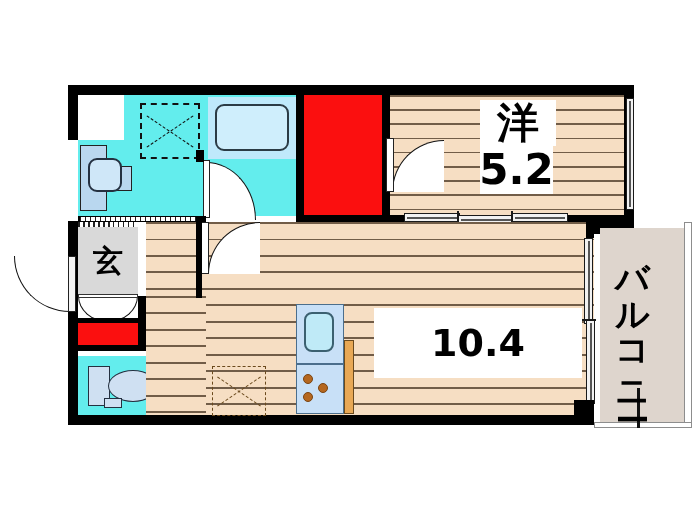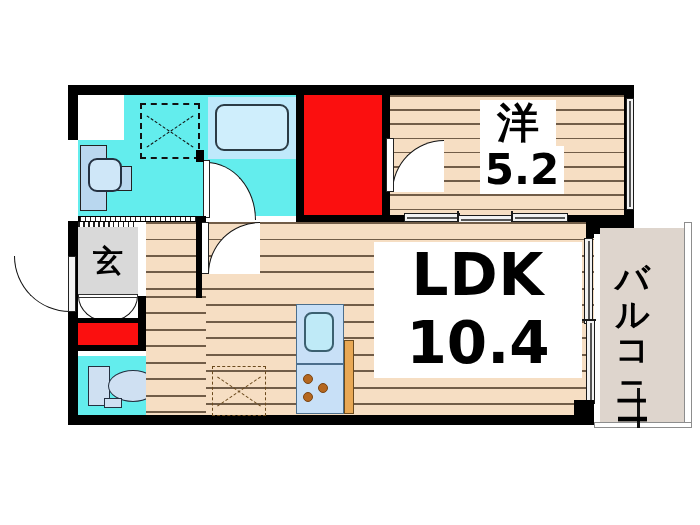--- a/index.html
+++ b/index.html
@@ -130,21 +130,21 @@
 
 
   <div class="ab floor-wood" style="left:390px;top:95px;width:234px;height:120px;">
     <div class="planks p14"></div>
   </div>
 
   <div class="ab swing br" style="left:392px;top:140px;width:52px;height:52px;border-right:none;border-bottom:none;"></div>
   <div class="ab doorpanel" style="left:386px;top:138px;width:8px;height:54px;"></div>
 
   <div class="lbl boxed" style="left:480px;top:100px;width:76px;height:46px;font-size:42px;">洋</div>
-  <div class="lbl boxed" style="left:480px;top:146px;width:84px;height:48px;font-size:42px;">5.2</div>
+  <div class="lbl boxed" style="left:480px;top:146px;width:73px;height:48px;font-size:42px;">5.2</div>
 
   <div class="ab wall" style="left:390px;top:215px;width:234px;height:8px;"></div>
   <div class="ab slide slide-h" style="left:404px;top:213px;width:56px;height:9px;"></div>
   <div class="ab slide slide-h" style="left:458px;top:215px;width:56px;height:9px;"></div>
   <div class="ab slide slide-h" style="left:512px;top:213px;width:56px;height:9px;"></div>
   <div class="ab mull" style="left:457px;top:211px;width:2px;height:13px;"></div>
   <div class="ab mull" style="left:511px;top:211px;width:2px;height:13px;"></div>
 
   <div class="ab slide slide-v" style="left:626px;top:98px;width:8px;height:112px;"></div>
 
@@ -195,22 +195,21 @@
   </div>
 
   <div class="ab kit-top" style="left:296px;top:304px;width:48px;height:60px;border:1.5px solid #4b6e8c;position:absolute;box-sizing:border-box;"></div>
   <div class="ab sink" style="left:304px;top:312px;width:30px;height:40px;position:absolute;box-sizing:border-box;"></div>
   <div class="ab kit-top" style="left:296px;top:364px;width:48px;height:50px;border:1.5px solid #4b6e8c;position:absolute;box-sizing:border-box;"></div>
   <div class="ab burner" style="left:303px;top:374px;width:10px;height:10px;"></div>
   <div class="ab burner" style="left:318px;top:383px;width:10px;height:10px;"></div>
   <div class="ab burner" style="left:303px;top:392px;width:10px;height:10px;"></div>
   <div class="ab cab" style="left:344px;top:340px;width:10px;height:74px;"></div>
 
-  <div class="lbl boxed" style="left:374px;top:242px;width:208px;height:66px;font-size:58px;letter-spacing:1px;">LDK</div>
-  <div class="lbl boxed" style="left:374px;top:308px;width:208px;height:70px;font-size:58px;">10.4</div>
+  <div class="lbl boxed" style="left:374px;top:308px;width:208px;height:70px;font-size:38px;">10.4</div>
 
   <div class="ab wall" style="left:586px;top:222px;width:8px;height:16px;"></div>
   <div class="ab wall" style="left:586px;top:400px;width:8px;height:15px;"></div>
   <div class="ab slide slide-v" style="left:584px;top:238px;width:9px;height:86px;"></div>
   <div class="ab slide slide-v" style="left:586px;top:320px;width:9px;height:84px;"></div>
   <div class="ab mull" style="left:582px;top:319px;width:14px;height:2px;"></div>
 
   <div class="ab wall" style="left:594px;top:222px;width:40px;height:6px;"></div>
   <div class="ab floor-balc" style="left:600px;top:228px;width:84px;height:194px;"></div>
   <div class="ab balc-rail" style="left:684px;top:222px;width:8px;height:206px;"></div>

